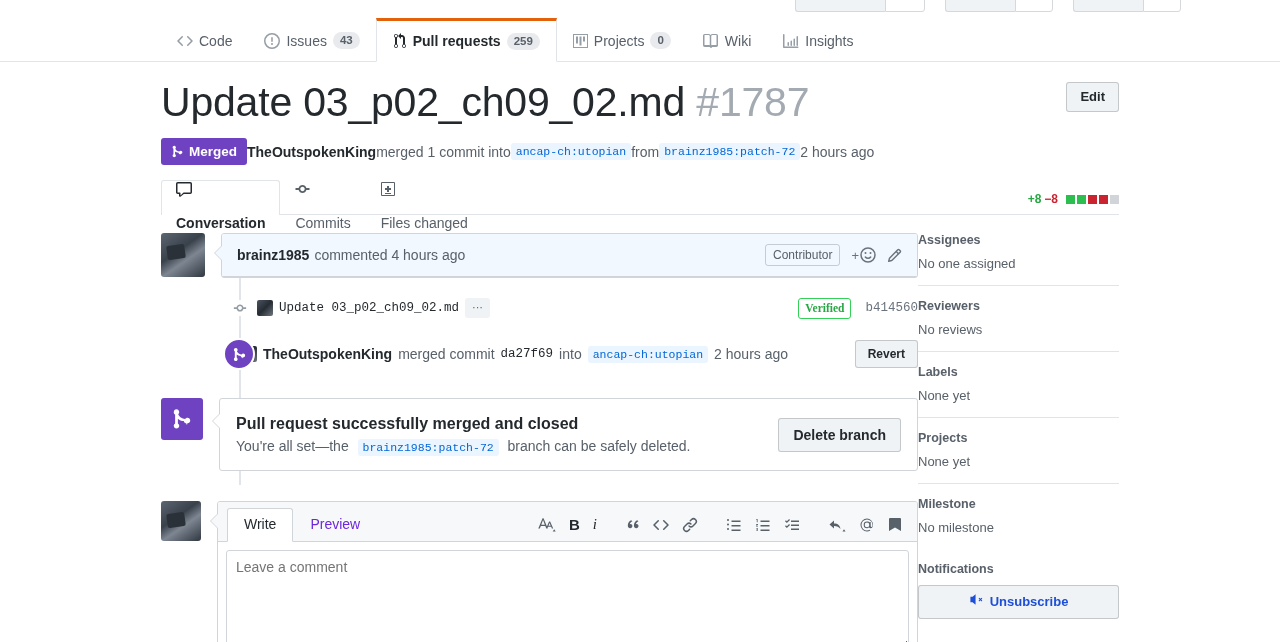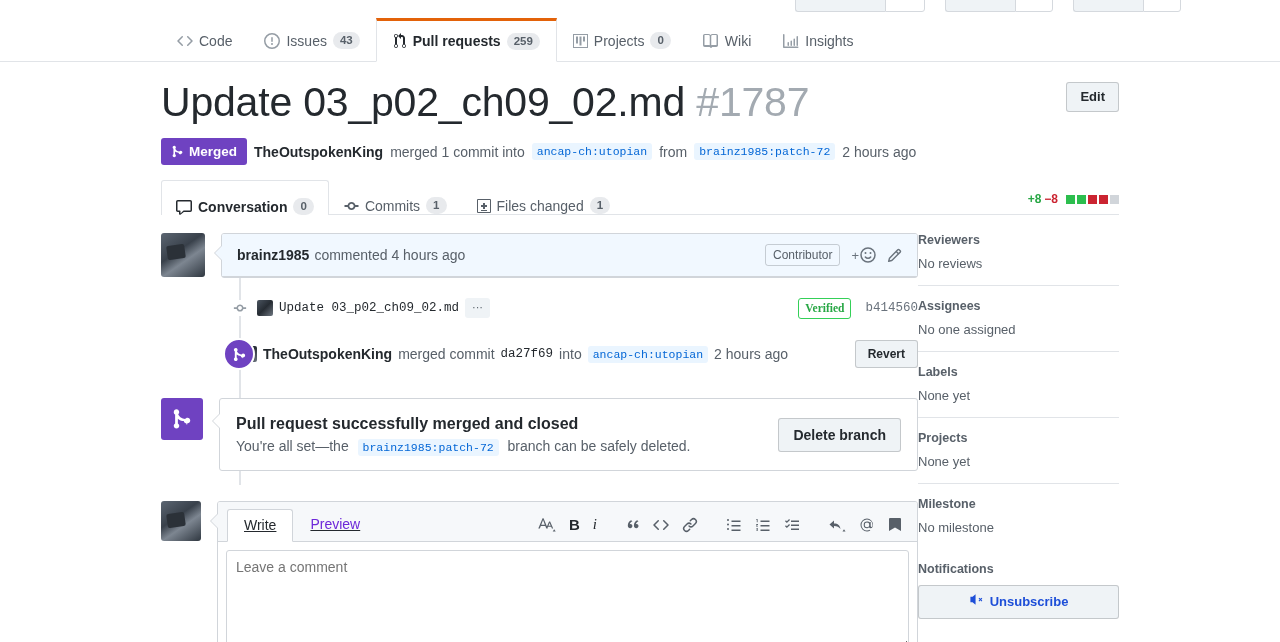--- a/index.html
+++ b/index.html
@@ -75,21 +75,21 @@
   .pr-number { color: #a3aab1; font-weight: 300; }
   .edit-btn {
     position: absolute; right: 0; top: 20px;
     padding: 4px 13px; font-size: 13px; font-weight: 600;
     color: #24292e; background: #eff3f6;
     border: 1px solid rgba(27,31,35,.2); border-radius: 3px;
     cursor: pointer; line-height: 20px;
   }
   .pr-meta {
     margin-top: 11px; display: flex; align-items: center;
-    gap: 7px; font-size: 14px; color: #586069;
+    font-size: 14px; color: #586069;
   }
   .state-badge {
     display: inline-flex; align-items: center; gap: 5px;
     background: #6f42c1; color: #fff;
     font-size: 13.5px; font-weight: 600;
     padding: 5px 10px; border-radius: 3px; line-height: 17px;
   }
   .author-strong { color: #24292e; font-weight: 600; }
   .branch-ref {
     background: #eaf5ff; color: #0366d6;
@@ -98,24 +98,24 @@
     white-space: nowrap;
   }
 
   
   .pr-tabs {
     margin-top: 16px; height: 34px;
     border-bottom: 1px solid #e1e4e8;
     display: flex; align-items: flex-end; position: relative;
   }
   .pr-tab {
-    display: flex; align-items: flex-end; gap: 6px;
+    display: flex; align-items: flex-start; gap: 18px;
     padding: 0 14px; height: 34px; font-size: 14px;
     color: #586069; cursor: pointer;
-    border: 1px solid transparent; border-bottom: none;
+    border: 1px solid transparent; border-bottom: none; flex-direction: column;
   }
   .pr-tab.selected {
     color: #24292e; font-weight: 600;
     background: #fff; border-color: #e1e4e8;
     border-radius: 3px 3px 0 0; margin-bottom: -1px;
     height: 35px;
   }
   .diffstat {
     position: absolute; right: 0; bottom: 8px;
     display: flex; align-items: center; gap: 3px; font-size: 12px;
@@ -541,21 +541,21 @@
                 </div>
               </div>
               <button class="delete-branch">Delete branch</button>
             </div>
           </div>
 
           <div class="form-row">
             <div class="avatar small"></div>
             <div class="form-box">
               <div class="form-tabs">
-                <div id="form-tabs-list" style="display:flex;align-items:flex-end;text-decoration:underline;">
+                <div id="form-tabs-list" style="display:flex;">
                     <div class="ftab selected">Write</div>
                     <div class="ftab">Preview</div>
                   </div>
                 <div class="toolbar">
                   <span class="tgroup">
                     <span class="tbtn">
                       <svg width="18" height="16" viewBox="0 0 18 16" fill="currentColor">
                           <path d="M4.57 1.2L.3 11.6h1.5l1.03-2.6h4.44l1.03 2.6h1.5L5.53 1.2H4.57zm.48 1.9l1.77 4.6H3.28l1.77-4.6zM11.1 4.6l-3.1 7h1.3l.76-1.8h3.1l.76 1.8h1.3l-3.1-7h-1.02zm.5 1.5l1.09 2.6h-2.18l1.09-2.6z"></path>
                           <path d="M16.2 12.3l1.5 2.2h-3z"></path>
                         </svg>
@@ -620,26 +620,26 @@
               <div class="textarea-wrap">
                 <textarea class="textarea" placeholder="Leave a comment" style=""></textarea>
               </div>
             </div>
           </div>
         </div>
 
         <div class="side-col">
           <div id="sidebar-sections">
               <div class="side-section">
+                <div class="side-title">Assignees</div>
+                <div class="side-empty">No one assigned</div>
+              </div>
+              <div class="side-section">
                 <div class="side-title">Reviewers</div>
                 <div class="side-empty">No reviews</div>
-              </div>
-              <div class="side-section">
-                <div class="side-title">Assignees</div>
-                <div class="side-empty">No one assigned</div>
               </div>
               <div class="side-section">
                 <div class="side-title">Labels</div>
                 <div class="side-empty">None yet</div>
               </div>
               <div class="side-section">
                 <div class="side-title">Projects</div>
                 <div class="side-empty">None yet</div>
               </div>
               <div class="side-section">

